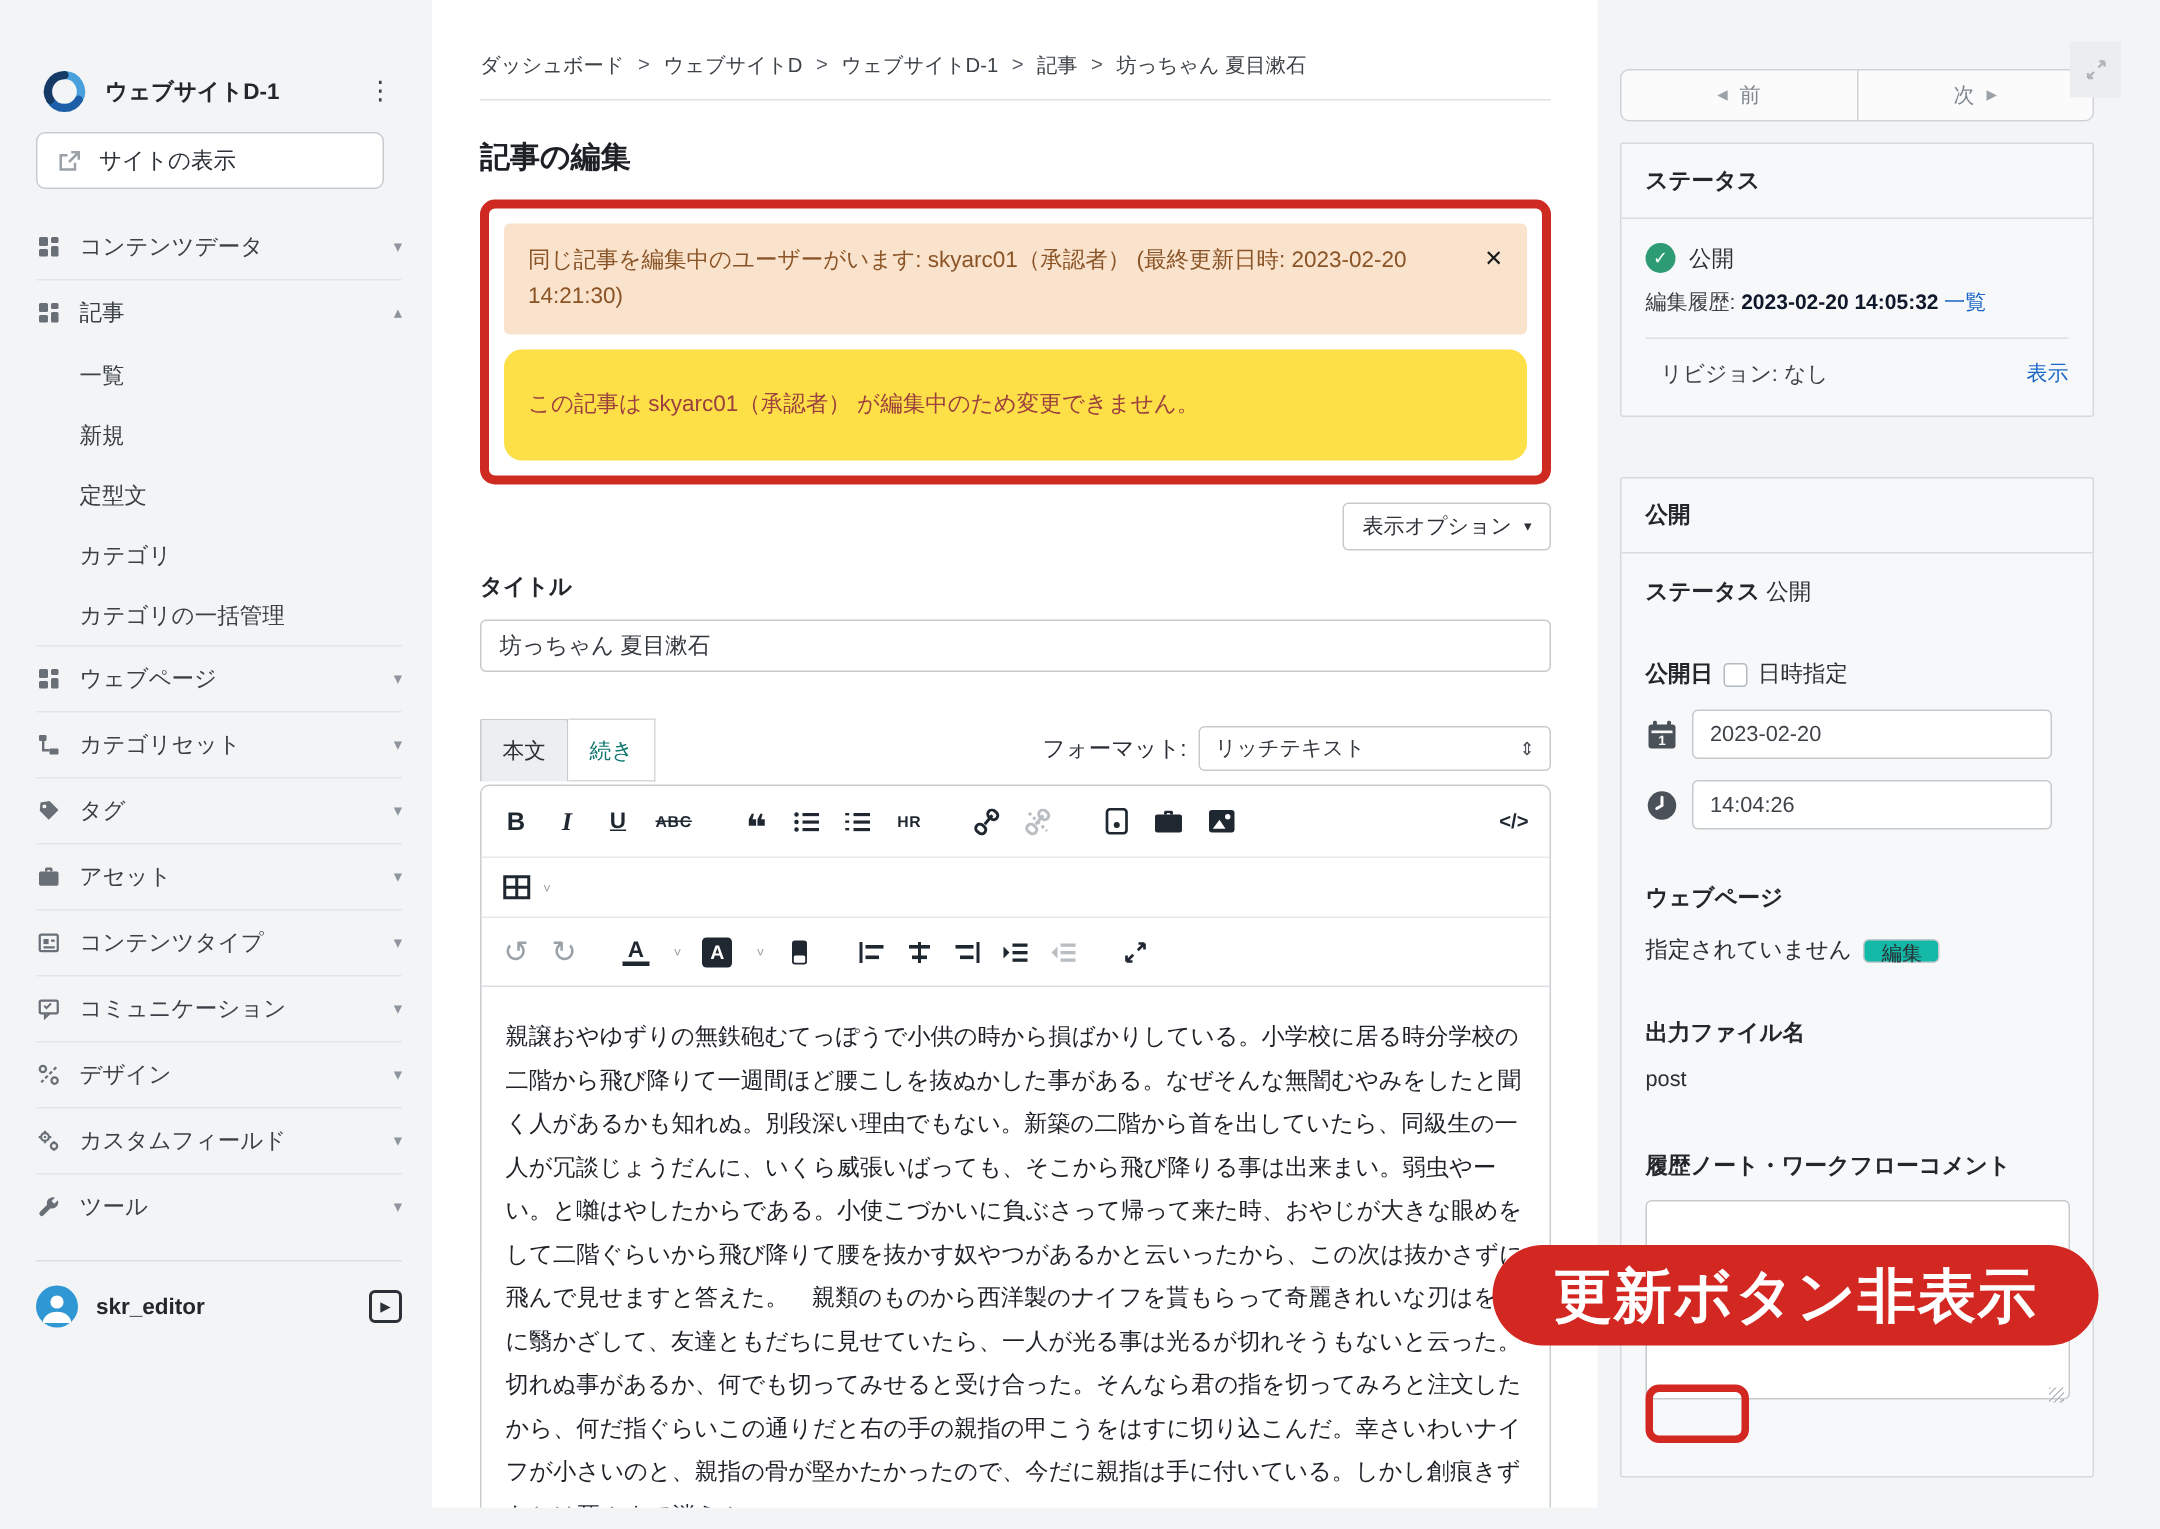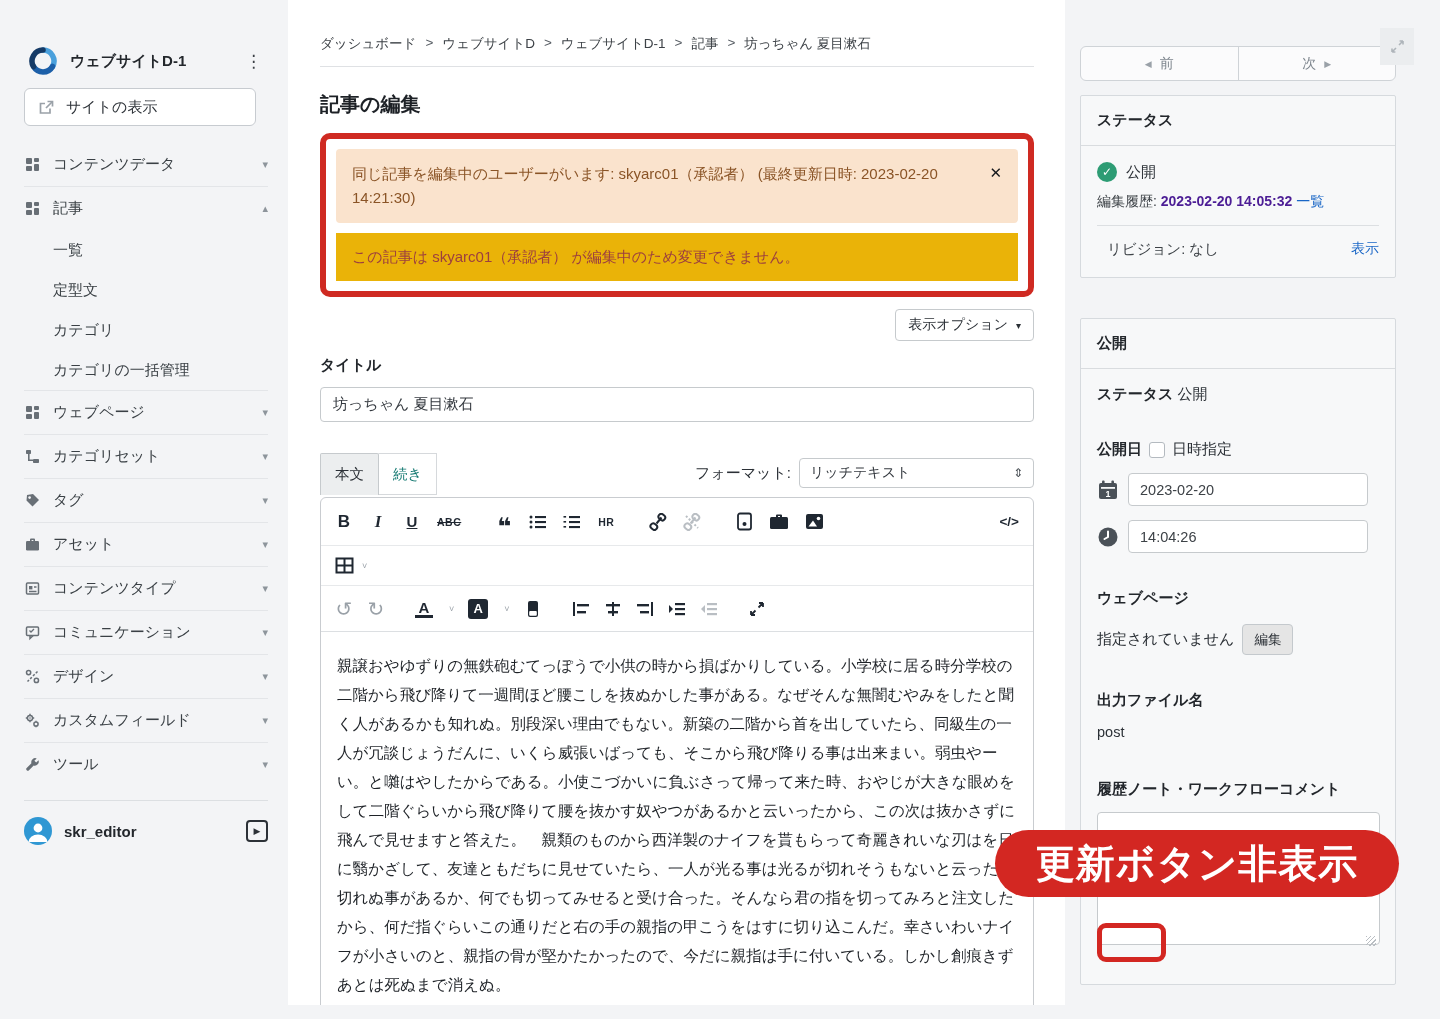--- a/index.html
+++ b/index.html
@@ -37,22 +37,22 @@
   .card { position:absolute; left:288px; top:0; width:777px; height:1005px; background:#fff; padding:0 31px 0 32px; overflow:hidden; }
   .breadcrumb { padding-top:35px; font-size:13.5px; color:#3d4247; display:flex; gap:9px; flex-wrap:wrap; }
   .breadcrumb .bsep { color:#565c63; }
   .breadcrumb span.crumb { cursor:pointer; }
   .bc-rule { border:none; border-top:1px solid #dfe1e4; margin-top:13px; }
   .h1 { margin-top:24px; font-size:20px; font-weight:bold; color:#1d2126; }
   .ann-box { margin-top:15px; border:6px solid #cf2a22; border-radius:10px; padding:10px; }
   .alert-warn { position:relative; background:#fae3cd; color:#8a5426; border-radius:4px;
     padding:13px 44px 13px 16px; font-size:15px; line-height:24px; }
   .alert-close { position:absolute; right:16px; top:12px; font-size:15px; font-weight:bold; color:#14171b; cursor:pointer; }
-  .alert-danger { margin-top:10px; background:#eab308; color:#9c3f3f; border-radius:0;
-    padding:13px 16px; font-size:15px; line-height:22px; }
+  .alert-danger { margin-top:10px; background:#fde047; color:#9c3f3f; border-radius:12px;
+    padding:26px 16px; font-size:15px; line-height:22px; }
   .opt-row { margin-top:12px; display:flex; justify-content:flex-end; }
   .opt-btn { height:32px; background:#fff; border:1px solid #c6cacd; border-radius:4px;
     padding:0 12px; font-size:14px; color:#2b3036; display:flex; align-items:center; gap:8px; cursor:pointer; }
   .opt-btn .chev { font-size:10px; color:#2b3036; }
   .field-label { margin-top:15px; font-size:15px; font-weight:bold; color:#23272c; }
   .title-input { margin-top:12px; width:100%; height:35px; border:1px solid #c6cacd; border-radius:4px;
     padding:0 12px; font-size:15px; color:#34393f; background:#fff;
     font-family:"Liberation Sans","DejaVu Sans",sans-serif; }
   .tabs-row { margin-top:31px; display:flex; align-items:flex-start; }
   .tab { height:42px; padding:0 14px; display:flex; align-items:center; font-size:14.5px; cursor:pointer; }
@@ -92,36 +92,36 @@
   .pn-arrow { font-size:9px; color:#9aa1a8; }
   .expand-box { position:absolute; left:1380px; top:28px; width:34px; height:37px; background:#ebedef;
     display:flex; align-items:center; justify-content:center; cursor:pointer; z-index:6; }
   .panel { position:absolute; left:1080px; width:316px; background:#f7f8f9; border:1px solid #d6dade; border-radius:2px; }
   .panel-h { padding:15px 16px; font-size:15px; font-weight:bold; color:#23272c; border-bottom:1px solid #d9dcdf; }
   .panel-c { padding:16px; }
   .status-row { display:flex; align-items:center; gap:9px; font-size:15px; color:#2b3036; }
   .ckc { width:20px; height:20px; border-radius:50%; background:#2d9c74; color:#fff; font-size:12px; font-weight:bold;
     display:flex; align-items:center; justify-content:center; }
   .hist { margin-top:11px; font-size:14px; color:#3d4247; }
-  .hist b { color:#4c1d95; }
+  .hist b { color:#0f172a; }
   .blue { color:#1a66c6; cursor:pointer; text-decoration:none; }
   .p-div { border:none; border-top:1px solid #dcdfe2; margin:14px 0 0 0; }
   .rev-row { display:flex; padding:14px 0 2px 10px; font-size:14.5px; color:#3d4247; }
   .rev-row .blue { margin-left:auto; font-size:14px; }
   .pub-line { font-size:15px; color:#2b3036; }
   .pub-line b { color:#23272c; }
   .chk-row { margin-top:36px; display:flex; align-items:center; gap:7px; font-size:15px; font-weight:bold; color:#23272c; }
   .checkbox { width:16px; height:16px; border:1px solid #b4bac0; border-radius:3px; background:#fff; cursor:pointer; }
   .chk-row .lbl2 { font-weight:normal; color:#2b3036; }
   .dt-row { margin-top:14px; display:flex; align-items:center; gap:9px; }
   .dt-input { width:240px; height:33px; border:1px solid #c6cacd; border-radius:4px; background:#fff;
     padding:0 11px; font-size:14.5px; color:#3d4247; font-family:"Liberation Sans","DejaVu Sans",sans-serif; }
   .sec-h { margin-top:36px; font-size:15px; font-weight:bold; color:#23272c; }
   .end-row { margin-top:16px; display:flex; align-items:center; gap:8px; font-size:15px; color:#2b3036; }
-  .mini-btn { height:31px; padding:0 11px; background:#e5e5e5; border:1px solid #c4c9cd; border-radius:4px;
+  .mini-btn { height:16px; padding:0 11px; background:#14b8a6; border:1px solid #c4c9cd; border-radius:4px;
     font-size:13.5px; color:#2b3036; cursor:pointer;font-family:Liberation Serif, serif; }
   .out-val { margin-top:14px; font-size:14.5px; color:#2b3036; }
   .note-area { position:relative; margin-top:13px; }
   .note-area textarea { width:283px; height:133px; border:1px solid #c6cacd; border-radius:4px; background:#fff; resize:none; }
   .resize-grip { position:absolute; right:3px; bottom:3px; width:10px; height:10px;
     background:repeating-linear-gradient(135deg,#b9bec3 0 1px,transparent 1px 3px); }
   
   .red-pill { position:absolute; left:995px; top:830px; width:404px; height:67px; background:#d32722;
     border-radius:34px; color:#fff; font-size:39px; font-weight:bold; letter-spacing:1px;
     display:flex; align-items:center; justify-content:center; z-index:50; }
@@ -175,20 +175,21 @@
             <rect x="10" y="2" width="5" height="4" rx="1"></rect>
             <rect x="2" y="10" width="6" height="5" rx="1"></rect>
             <rect x="10" y="8" width="5" height="7" rx="1"></rect>
           </svg>
         </span>
       <span>記事</span>
       <span class="chev">▴</span>
     </div>
     <div class="subitems">
       <div class="subitem">一覧</div>
+      <div class="subitem">新規</div>
       <div class="subitem">定型文</div>
       <div class="subitem">カテゴリ</div>
       <div class="subitem">カテゴリの一括管理</div>
     </div>
     <div class="menu-item sep">
       <span class="micon">
           <svg width="17" height="17" viewBox="0 0 17 17" fill="currentColor">
             <rect x="2" y="2" width="6" height="6" rx="1"></rect>
             <rect x="10" y="2" width="5" height="4" rx="1"></rect>
             <rect x="2" y="10" width="6" height="5" rx="1"></rect>

